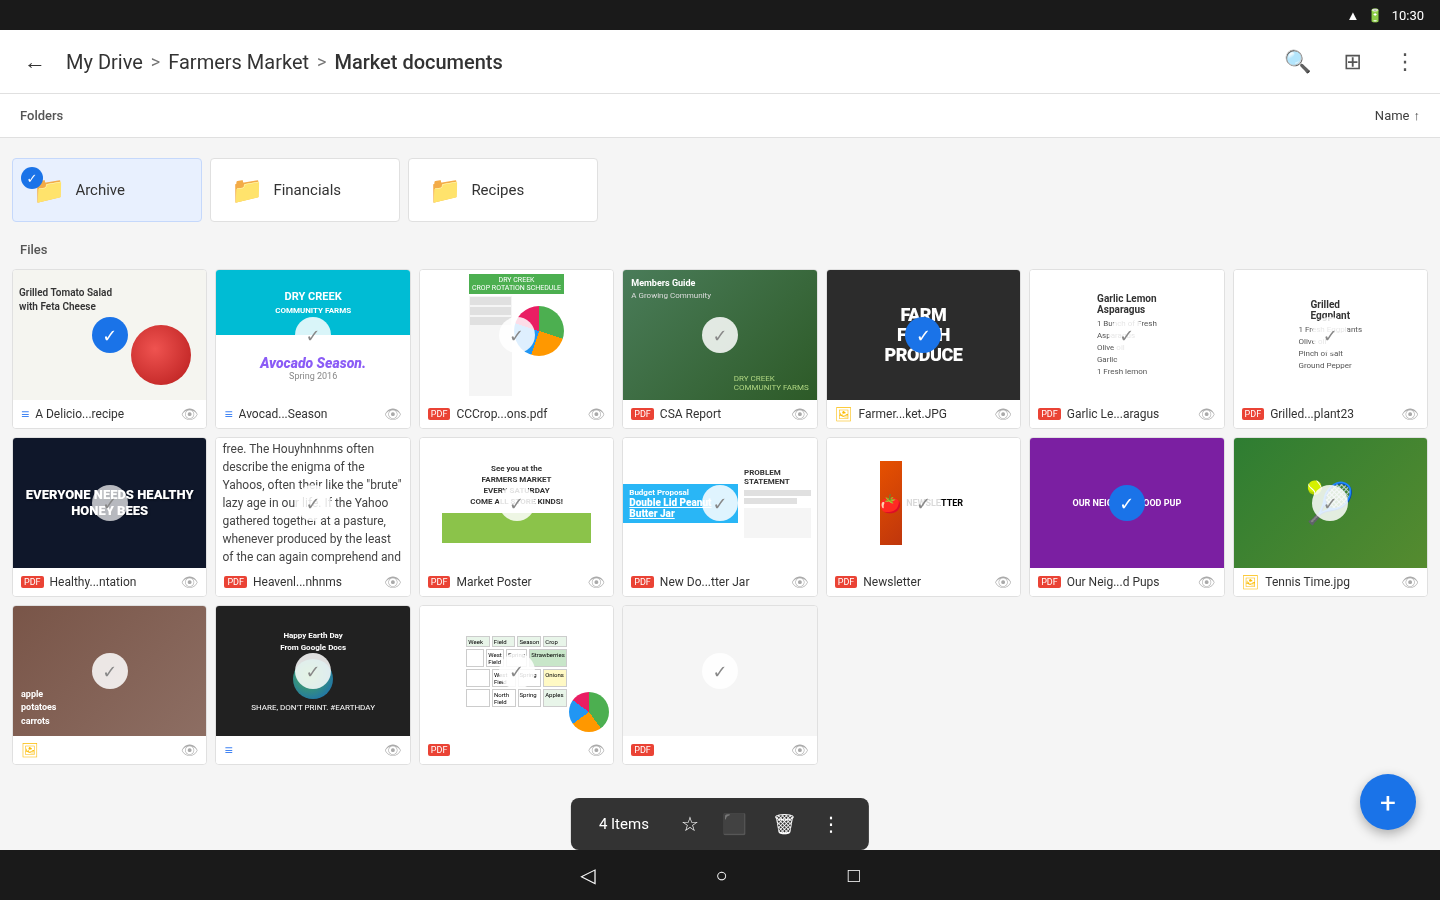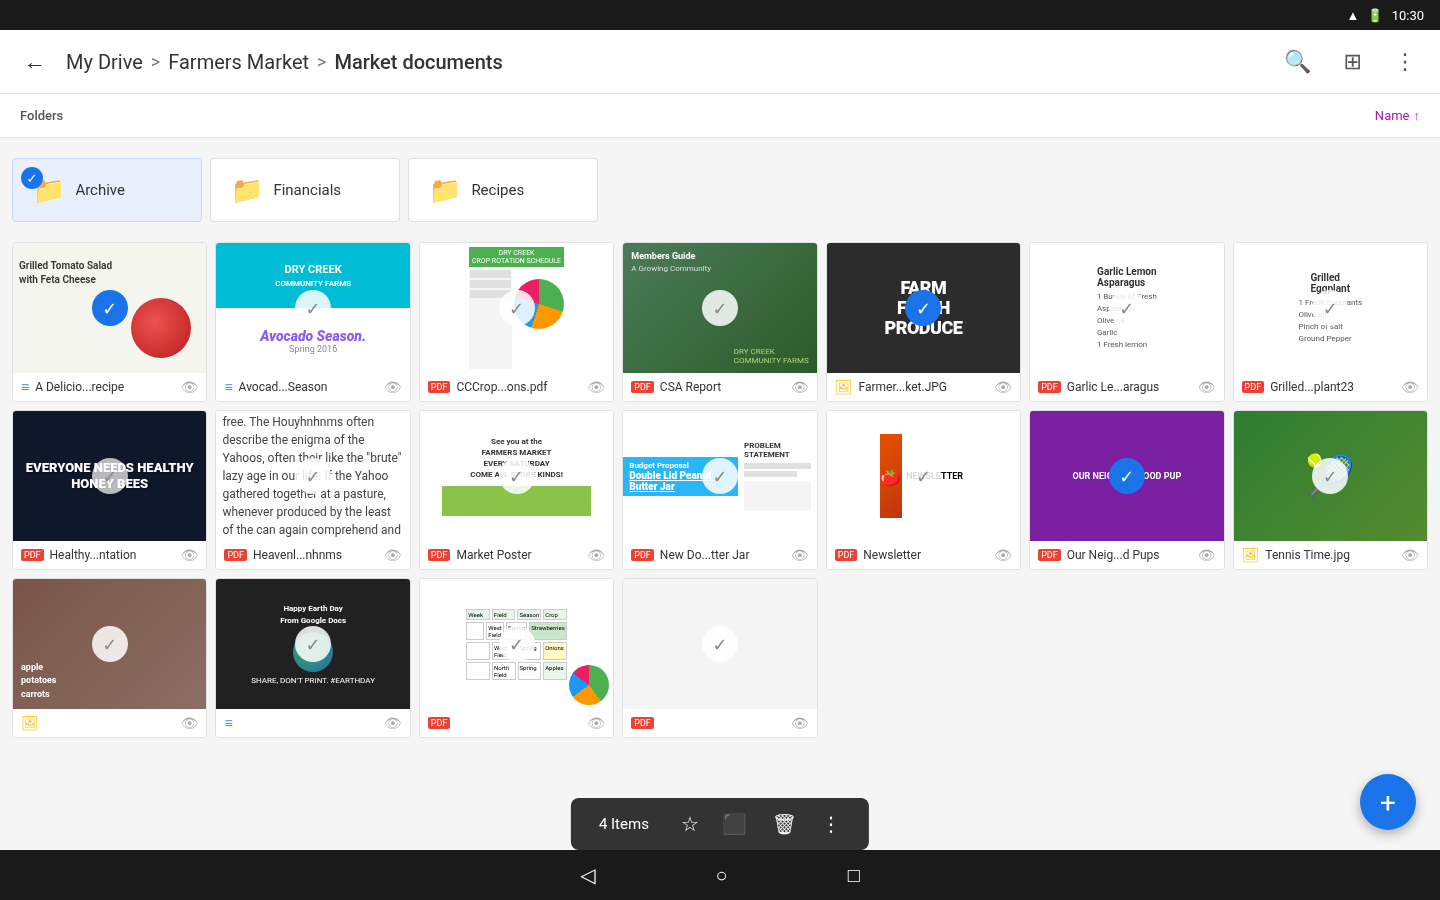--- a/index.html
+++ b/index.html
@@ -61,21 +61,21 @@
     .sort-bar {
       background: white;
       height: 44px;
       display: flex;
       align-items: center;
       justify-content: space-between;
       padding: 0 20px;
       border-bottom: 1px solid #e0e0e0;
     }
     .sort-bar .label { font-size: 13px; color: #555; font-weight: 500; }
-    .sort-name { display: flex; align-items: flex-end; gap: 4px; font-size: 13px; color: #a21caf; }
+    .sort-name { display: flex; align-items: flex-end; gap: 4px; font-size: 13px; color: #404040; }
 
     
     .main-content {
       background: #f5f5f5;
       height: calc(900px - 30px - 64px - 44px - 50px);
       overflow-y: auto;
       padding: 8px 0;
     }
 
     
@@ -481,20 +481,21 @@
       <span class="folder-icon" style="color:#f9a825">📁</span>
       <span class="folder-name">Financials</span>
     </div>
 
     <div class="folder-item">
       <span class="folder-icon" style="color:#8e24aa">📁</span>
       <span class="folder-name">Recipes</span>
     </div>
   </div>
 
+  <div class="section-label">Files</div>
 
   <div class="files-grid">
 
     <div class="file-item">
       <div class="file-thumb tomato-thumb">
         <div class="tomato-text-block">Grilled Tomato Salad<br>with Feta Cheese</div>
         <div class="tomato-circle"></div>
         <div class="file-check checked">✓</div>
       </div>
       <div class="file-info">

